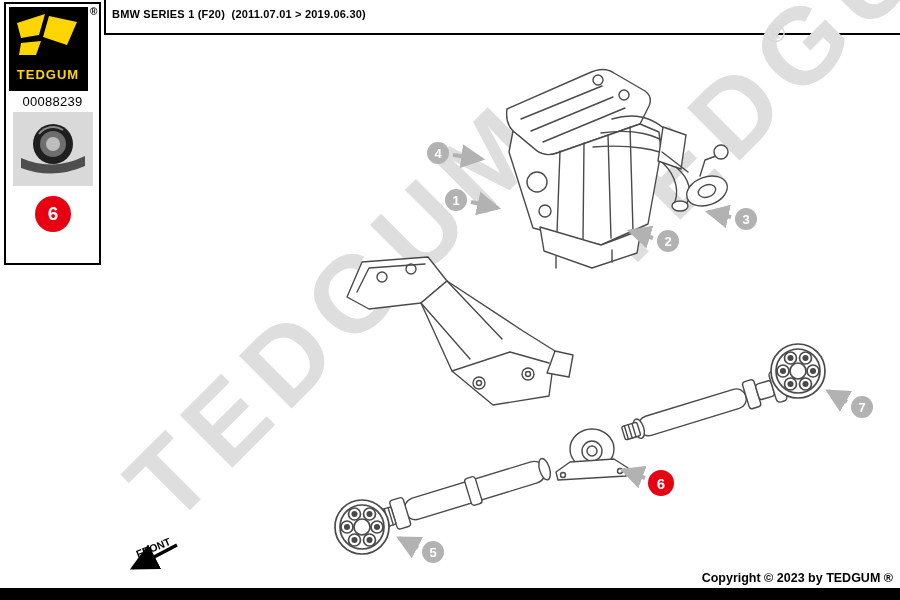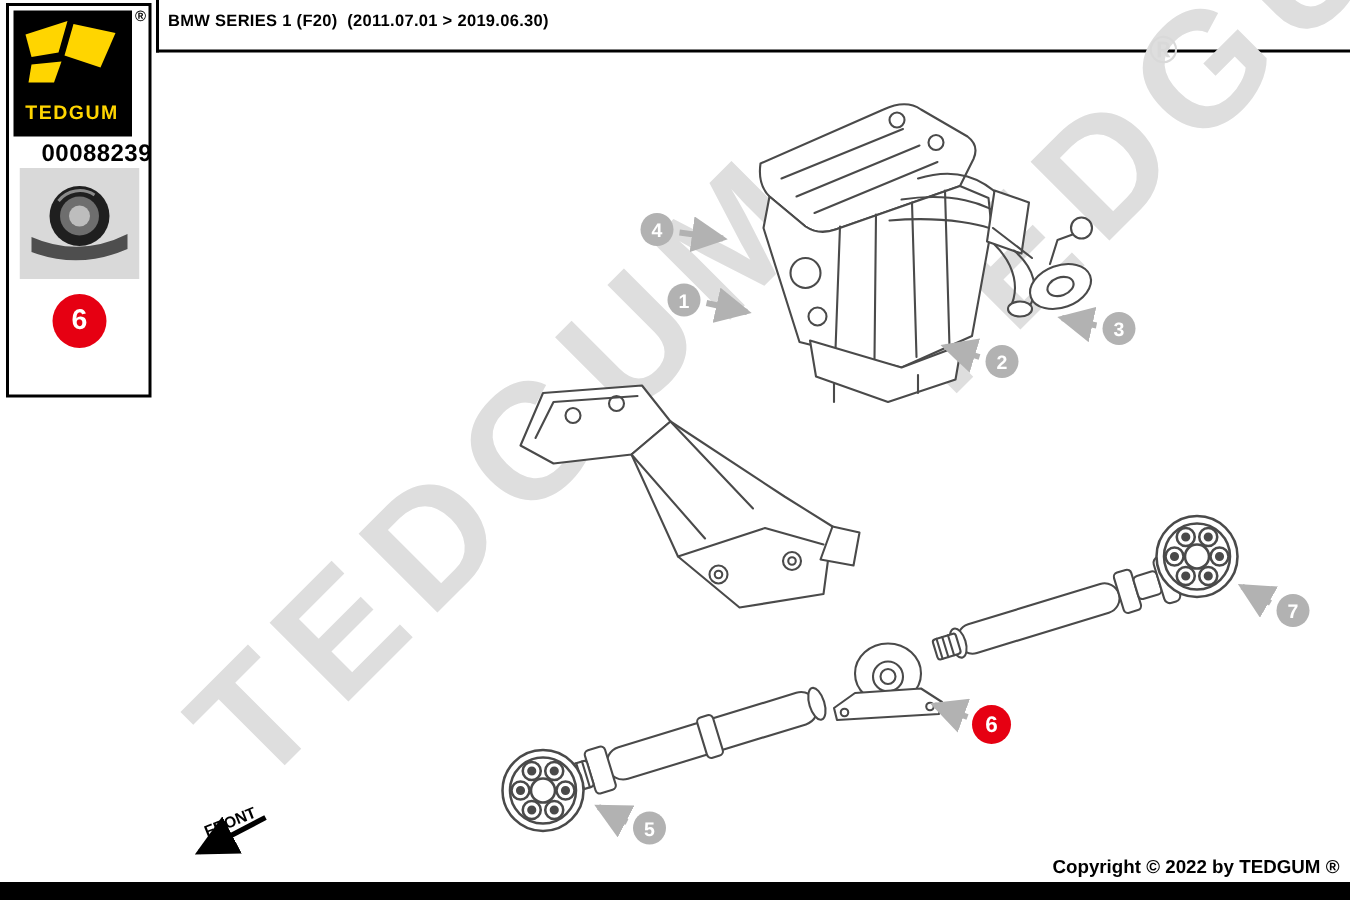--- a/index.html
+++ b/index.html
@@ -12,21 +12,21 @@
 
   
   #page-title { left:112px; top:8px; font-size:11px; font-weight:bold; letter-spacing:0.2px; white-space:pre; }
   #header-rule { left:104px; top:33px; width:796px; height:2px; background:#000; }
   #header-vrule { left:104px; top:0; width:2px; height:35px; background:#000; }
 
   
   #sidebar-box { left:4px; top:2px; width:97px; height:263px; border:2px solid #000; background:#fff; z-index:6; }
   #logo-block { position:absolute; left:3px; top:3px; width:79px; height:84px; background:#000; }
   #logo-reg { position:absolute; left:84px; top:2px; font-size:10px; font-weight:bold; }
-  #part-number { position:absolute; left:12px; top:90px; width:100%; text-align:center; font-size:16px; font-weight:bold; letter-spacing:0.3px; }
+  #part-number { position:absolute; left:0; top:90px; width:100%; text-align:center; font-size:13px; font-weight:normal; letter-spacing:0.3px; }
   #part-photo { position:absolute; left:7px; top:108px; width:80px; height:74px; }
 
   
   .badge {
     position:absolute; border-radius:50%; color:#fff; font-weight:bold;
     display:flex; align-items:center; justify-content:center; z-index:5;
   }
   .badge.gray { background:#b2b2b2; width:22px; height:22px; font-size:13px; }
   .badge.red  { background:#e60012; width:26px; height:26px; font-size:15px; }
   .badge.red.big { width:36px; height:36px; font-size:19px; }
@@ -224,14 +224,14 @@
 </div>
 
 <div class="badge gray" style="left:445px; top:189px;">1</div>
 <div class="badge gray" style="left:657px; top:230px;">2</div>
 <div class="badge gray" style="left:735px; top:208px;">3</div>
 <div class="badge gray" style="left:427px; top:142px;">4</div>
 <div class="badge gray" style="left:422px; top:541px;">5</div>
 <div class="badge red" style="left:648px; top:470px;">6</div>
 <div class="badge gray" style="left:851px; top:396px;">7</div>
 
-<div id="copyright" class="abs">Copyright © 2022 by TEDGUM ®</div>
+<div id="copyright" class="abs">Copyright © 2023 by TEDGUM ®</div>
 <div id="footer-bar" class="abs"></div>
 
 </body></html>

